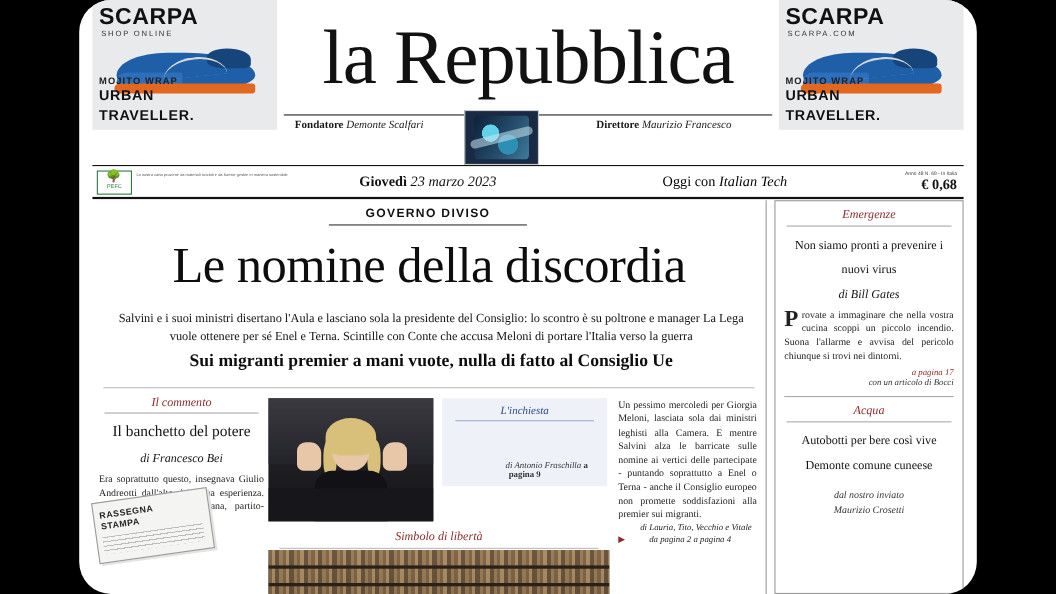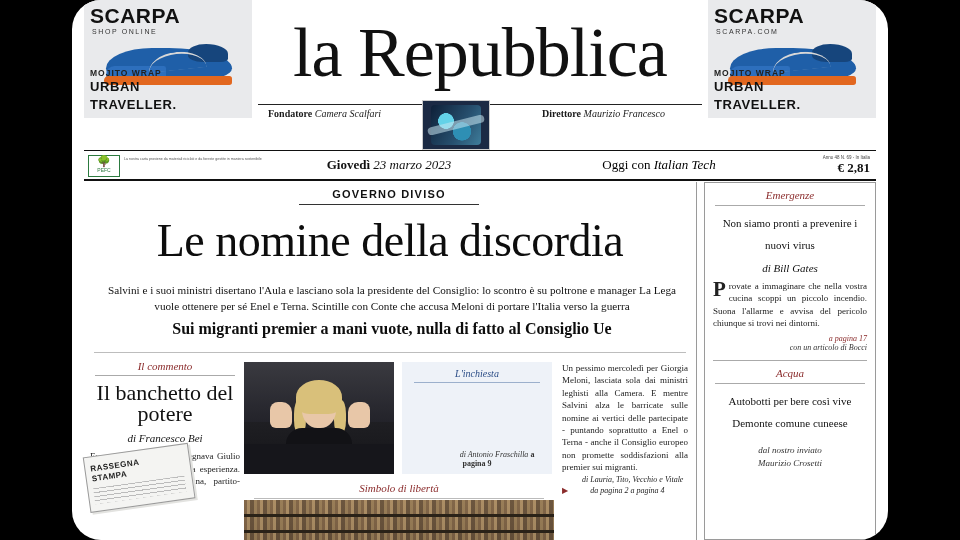--- a/index.html
+++ b/index.html
@@ -337,21 +337,21 @@
     color: #8a2b2b;
   }
   .commento .rule {
     margin: 3px auto 6px;
     width: 140px;
     border-top: 1px solid #aaa;
   }
   .commento h3 {
     margin: 0;
     text-align: center;
-    font-size: 22px;
+    font-size: 14px;
     line-height: 21px;
     font-weight: normal;
     color: #111;
   }
   .commento .byline {
     margin-top: 8px;
     text-align: center;
     font-size: 11px;
     font-style: italic;
     color: #111;
@@ -451,21 +451,21 @@
     border-radius: 10px 8px 6px 6px;
   }
   
   .inchiesta {
     position: absolute;
     left: 318px; top: 180px;
     width: 150px;
     background: #eef2f8;
     padding: 6px 6px 23px;
     box-sizing: border-box;
-    height: 112px;
+    height: 80px;
   }
   .inchiesta .ttl {
     text-align: center;
     font-style: italic;
     font-size: 10px;
     color: #2a4c86;
   }
   .inchiesta .rule {
     margin: 3px auto 6px;
     width: 126px;
@@ -656,21 +656,21 @@
       <div class="ad-line3">TRAVELLER.</div>
     </div>
 
     <div class="masthead">
       <div class="title">la Repubblica</div>
     </div>
     <div class="masthead-rule"></div>
 
     <div class="credits left">
       <span class="lbl">Fondatore</span>
-      <span class="nm">Camera Scalfari</span>
+      <span class="nm">Demonte Scalfari</span>
     </div>
     <div class="credits right">
       <span class="lbl">Direttore</span>
       <span class="nm">Maurizio Francesco</span>
     </div>
 
     <div class="logo-box">
       <div class="swirl"></div>
       <div class="streak"></div>
     </div>
@@ -684,21 +684,21 @@
     <div class="pefc-text">La nostra carta proviene da materiali riciclati e da foreste gestite in maniera sostenibile</div>
     <div class="date">
       <b>Giovedì</b>
       <i>23 marzo 2023</i>
     </div>
     <div class="tech">
       <span>Oggi con </span><i>Italian Tech</i>
     </div>
     <div class="price">
       <div class="anno">Anno 48 N. 69 - In Italia</div>
-      <div class="eur">€ 2,81</div>
+      <div class="eur">€ 0,68</div>
     </div>
   </div>
 
   <div class="body-area">
 
     <div class="main-col">
 
       <div class="kicker-wrap">
         <div class="kicker">GOVERNO DIVISO</div>
         <div class="kicker-rule"></div>

